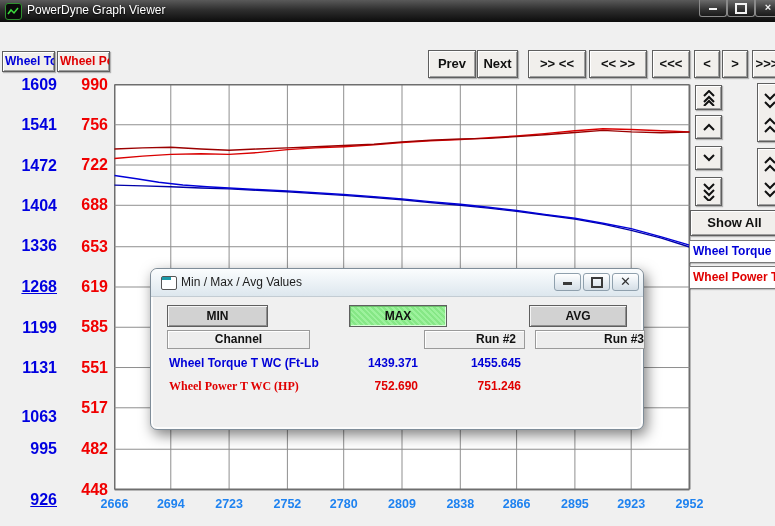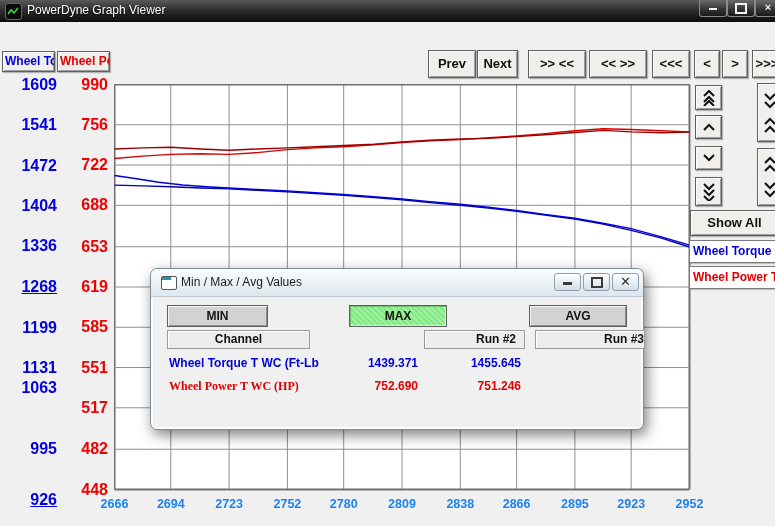--- a/index.html
+++ b/index.html
@@ -115,21 +115,21 @@
 
   <div id="yticks">
       <div class="ytick torque" style="top: 76.5px;">1609</div>
       <div class="ytick torque" style="top: 116.822px;">1541</div>
       <div class="ytick torque" style="top: 157.737px;">1472</div>
       <div class="ytick torque" style="top: 198.059px;">1404</div>
       <div class="ytick torque" style="top: 238.381px;">1336</div>
       <div class="ytick torque" style="top: 278.704px; text-decoration: underline;">1268</div>
       <div class="ytick torque" style="top: 319.619px;">1199</div>
       <div class="ytick torque" style="top: 359.941px;">1131</div>
-      <div class="ytick torque" style="top: 380px;">1063</div>
+      <div class="ytick torque" style="top: 409px;">1063</div>
       <div class="ytick torque" style="top: 440.585px;">995</div>
       <div class="ytick torque" style="top: 492px; text-decoration: underline;">926</div>
       <div class="ytick power" style="top: 76.5px;">990</div>
       <div class="ytick power" style="top: 116.763px;">756</div>
       <div class="ytick power" style="top: 157.026px;">722</div>
       <div class="ytick power" style="top: 197.289px;">688</div>
       <div class="ytick power" style="top: 238.737px;">653</div>
       <div class="ytick power" style="top: 279px;">619</div>
       <div class="ytick power" style="top: 319.263px;">585</div>
       <div class="ytick power" style="top: 359.526px;">551</div>

